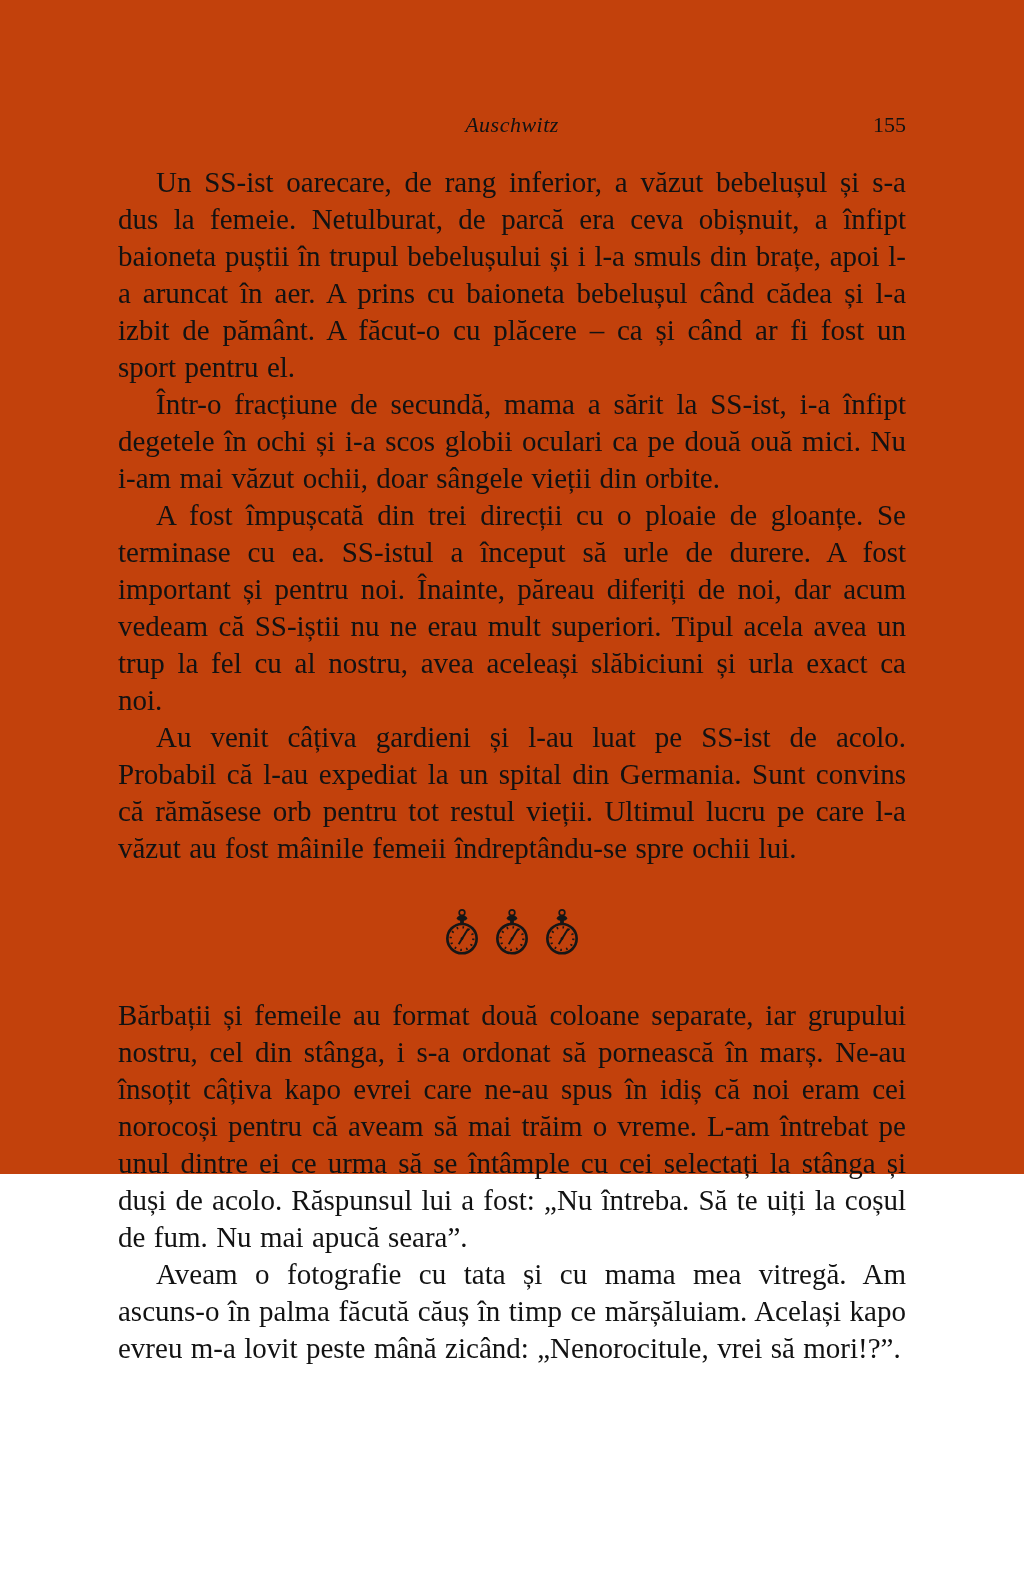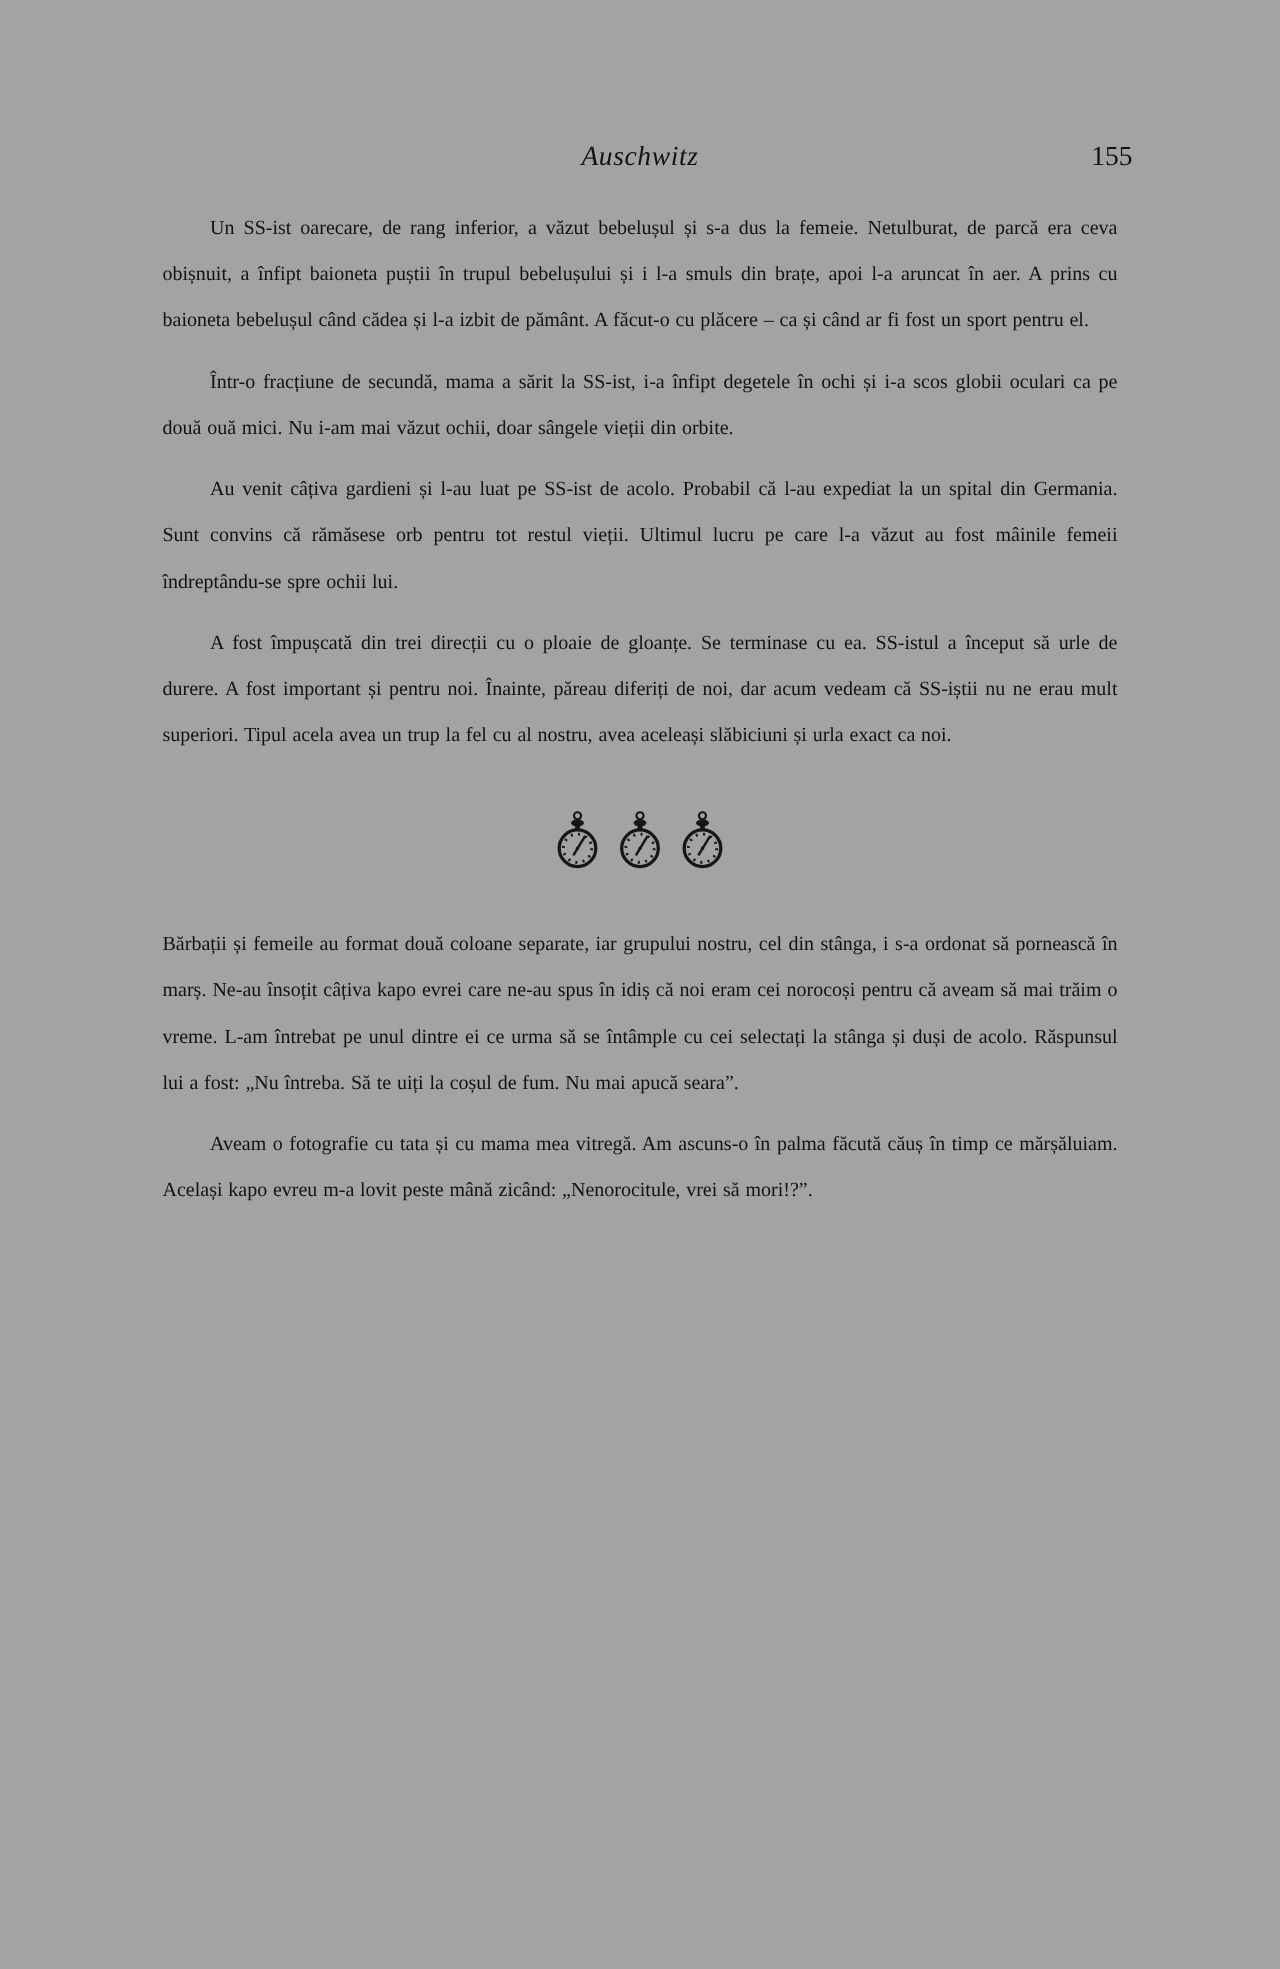--- a/index.html
+++ b/index.html
@@ -10,23 +10,23 @@
   body {
     width: 1024px;
     height: 1575px;
     overflow: hidden;
     font-family: "Liberation Serif", "DejaVu Serif", serif;
     color: #121212;
   }
   .page {
     box-sizing: border-box;
     width: 1024px;
-    height: 1575px;
+    height: 1174px;
     padding: 110px 118px 16px 118px;
-    background: #a3a3a3;
+    background: #c2410c;
   }
   .page-header {
     position: relative;
     height: 30px;
     line-height: 30px;
     margin-bottom: 24px;
     font-size: 22px;
   }
   .running-title {
     display: block;
@@ -34,22 +34,22 @@
     font-style: italic;
     letter-spacing: 0.5px;
   }
   .page-number {
     position: absolute;
     right: 0;
     top: 0;
     font-style: normal;
   }
   .body-text p {
-    margin: 12px;
-    font-size: 16px;
+    margin: 0;
+    font-size: 29px;
     line-height: 37px;
     text-align: justify;
     word-spacing: 0.04em;
   }
   .body-text p.indent {
     text-indent: 38px;
   }
   .ornament-row {
     margin: 40px 0;
     height: 50px;
@@ -76,22 +76,22 @@
 
   <div class="page-header">
     <span class="running-title">Auschwitz</span>
     <span class="page-number">155</span>
   </div>
 
   <div class="body-text">
 
     <p class="indent">Un SS-ist oarecare, de rang inferior, a văzut bebelușul și s-a dus la femeie. Netulburat, de parcă era ceva obișnuit, a înfipt baioneta puștii în trupul bebelușului și i l-a smuls din brațe, apoi l-a aruncat în aer. A prins cu baioneta bebelușul când cădea și l-a izbit de pământ. A făcut-o cu plăcere – ca și când ar fi fost un sport pentru el.</p>
     <p class="indent">Într-o fracțiune de secundă, mama a sărit la SS-ist, i-a înfipt degetele în ochi și i-a scos globii oculari ca pe două ouă mici. Nu i-am mai văzut ochii, doar sângele vieții din orbite.</p>
+    <p class="indent">A fost împușcată din trei direcții cu o ploaie de gloanțe. Se terminase cu ea. SS-istul a început să urle de durere. A fost important și pentru noi. Înainte, păreau diferiți de noi, dar acum vedeam că SS-iștii nu ne erau mult superiori. Tipul acela avea un trup la fel cu al nostru, avea aceleași slăbiciuni și urla exact ca noi.</p>
     <p class="indent">Au venit câțiva gardieni și l-au luat pe SS-ist de acolo. Probabil că l-au expediat la un spital din Germania. Sunt convins că rămăsese orb pentru tot restul vieții. Ultimul lucru pe care l-a văzut au fost mâinile femeii îndreptându-se spre ochii lui.</p>
-    <p class="indent">A fost împușcată din trei direcții cu o ploaie de gloanțe. Se terminase cu ea. SS-istul a început să urle de durere. A fost important și pentru noi. Înainte, păreau diferiți de noi, dar acum vedeam că SS-iștii nu ne erau mult superiori. Tipul acela avea un trup la fel cu al nostru, avea aceleași slăbiciuni și urla exact ca noi.</p>
 
     <div class="ornament-row">
       <span class="watch">
         <svg viewBox="0 0 36 50" xmlns="http://www.w3.org/2000/svg" fill="none" stroke="#161616">
           <circle cx="18" cy="4.5" r="3" stroke-width="1.8"></circle>
           <ellipse cx="18" cy="10.5" rx="5.5" ry="3" fill="#161616" stroke="none"></ellipse>
           <rect x="16" y="12.5" width="4" height="3.5" fill="#161616" stroke="none"></rect>
           <circle cx="18" cy="32" r="15.5" stroke-width="2.8"></circle>
           <circle cx="18" cy="32" r="12" stroke-width="2.4" stroke-dasharray="1.7 4.6"></circle>
           <line x1="24.5" y1="21.5" x2="14.5" y2="38" stroke-width="2.1"></line>

